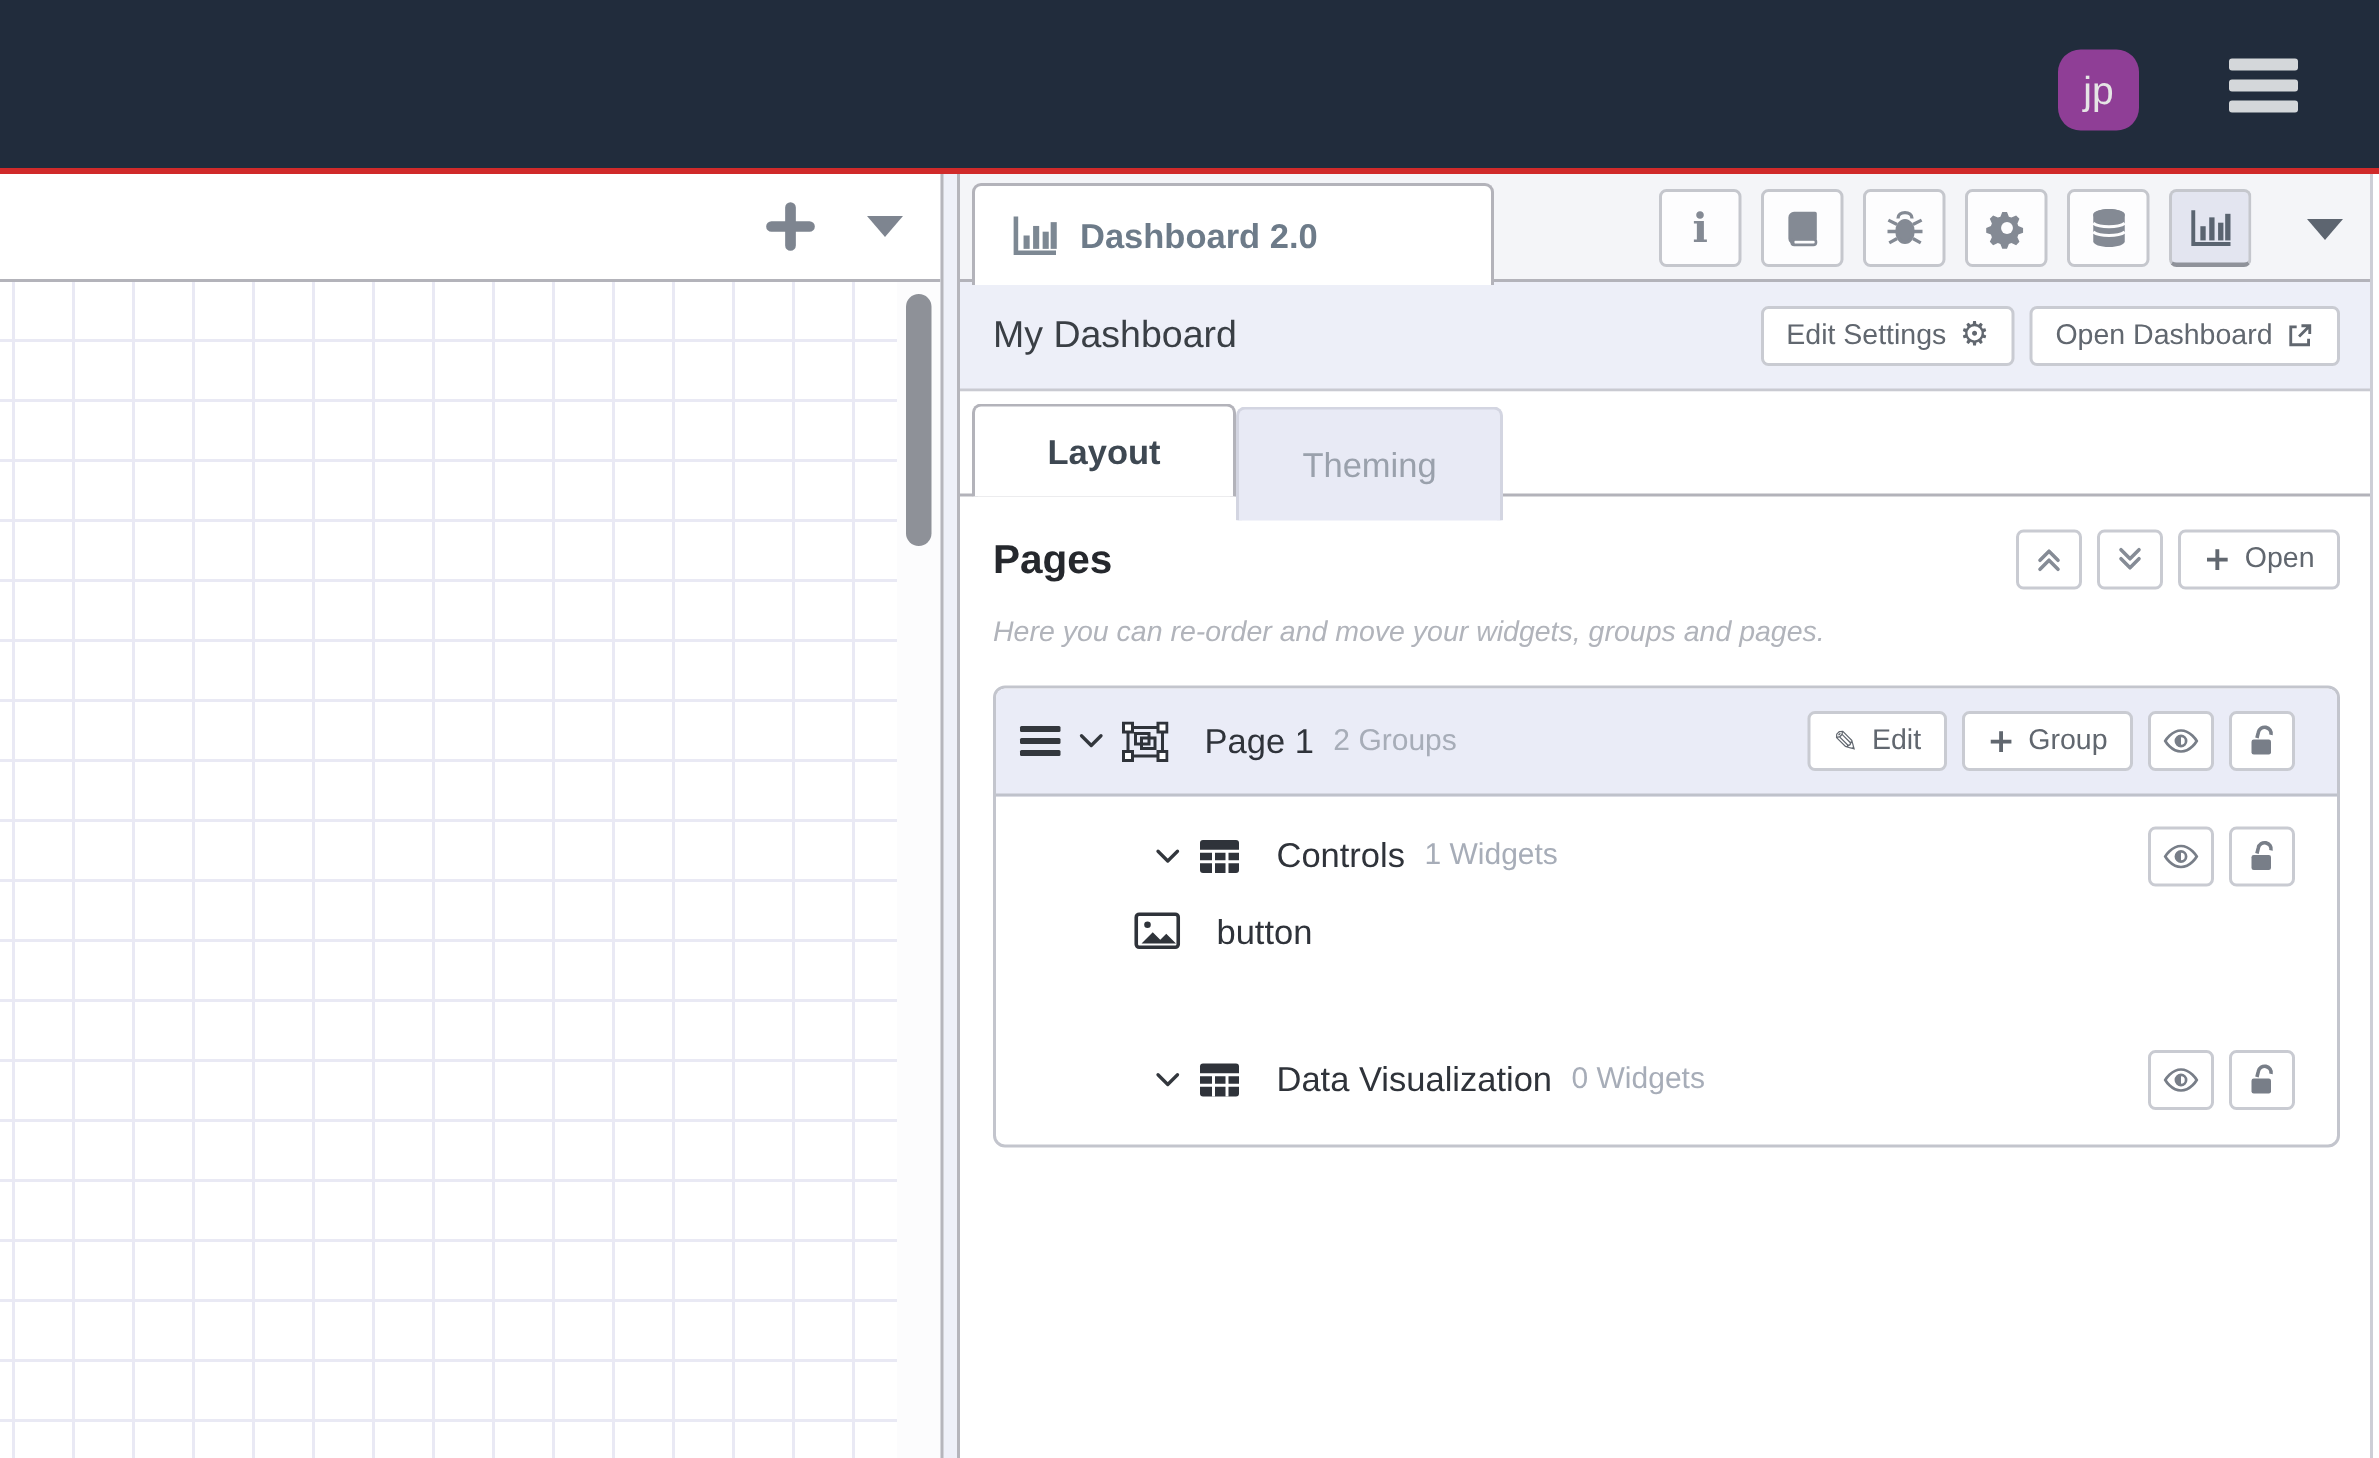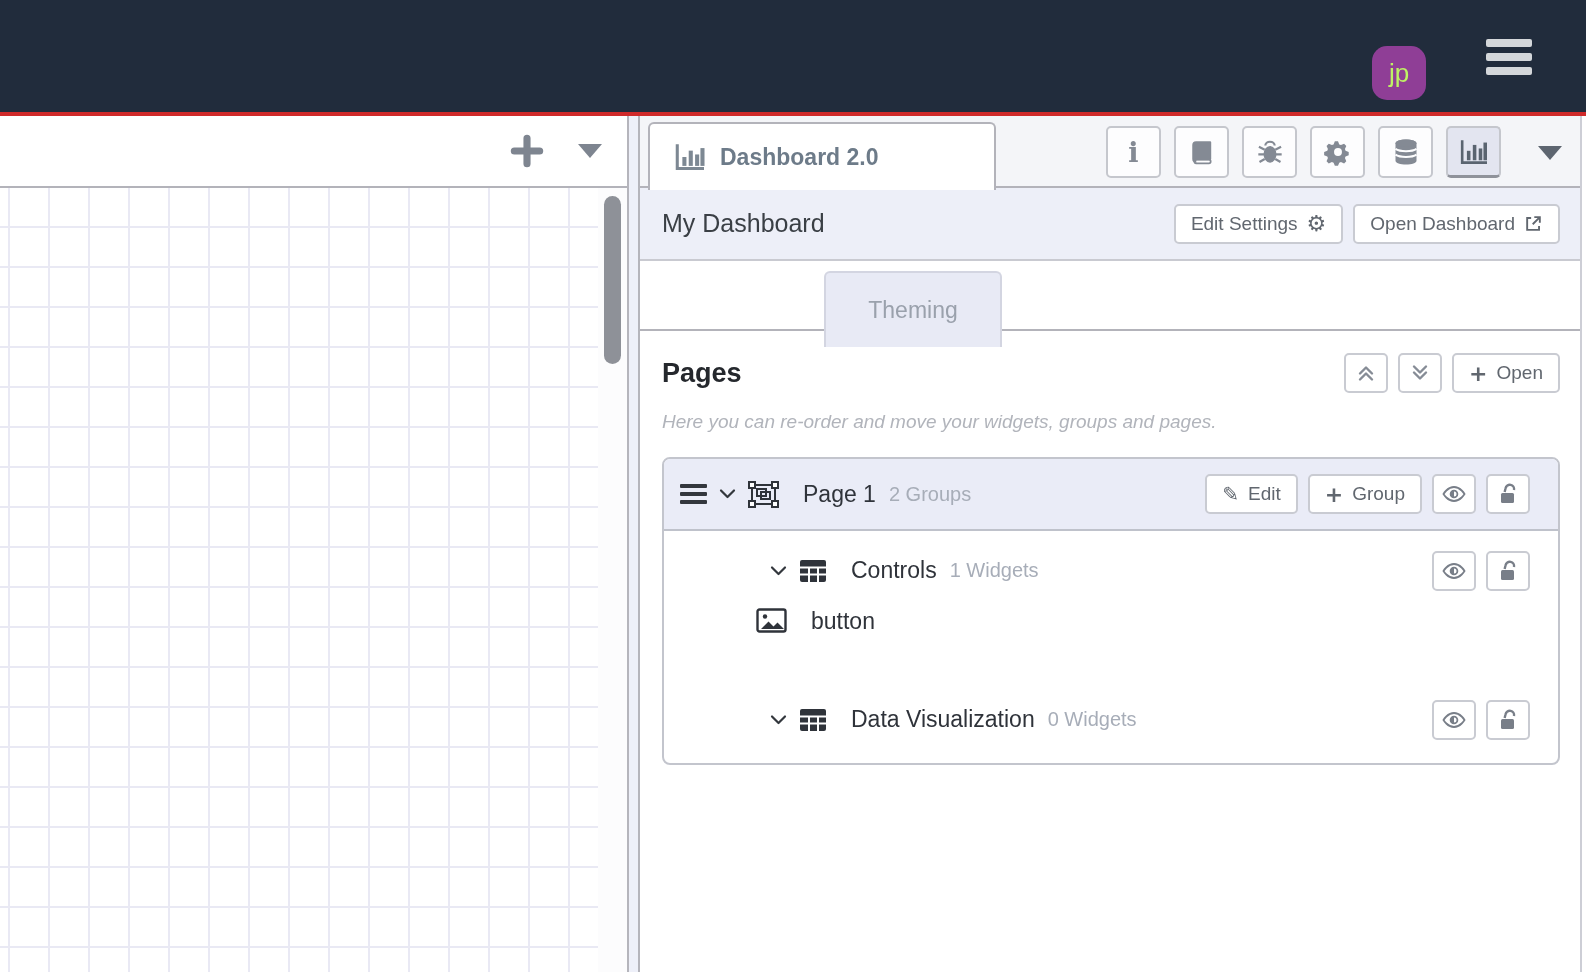--- a/index.html
+++ b/index.html
@@ -8,22 +8,22 @@
   .screen { position:relative; width:1586px; height:972px; overflow:hidden; background:#fff; }
 
   
   .app-header { position:absolute; left:0; top:0; width:1586px; height:112px; background:#212c3c; }
   .deploy-btn { position:absolute; left:1060px; top:30px; width:260px; height:54px;
     background:#9a1d23; border:1px solid #7c171c; display:flex; align-items:center; cursor:pointer; }
   .deploy-icon { margin-left:26px; }
   .deploy-label { color:#d9dadd; font-size:24px; margin-left:22px; letter-spacing:.3px; }
   .deploy-caret { position:absolute; right:24px; top:24px; width:0; height:0;
     border-left:11px solid transparent; border-right:11px solid transparent; border-top:13px solid #5e1418; }
-  .avatar { position:absolute; left:1372px; top:46px; width:54px; height:54px; border-radius:15px;
-    background:#8f3e96; color:#bef264; font-size:26px; display:flex; align-items:center; justify-content:center; cursor:pointer; }
+  .avatar { position:absolute; left:1372px; top:33px; width:54px; height:54px; border-radius:15px;
+    background:#8f3e96; color:#e5e5e5; font-size:26px; display:flex; align-items:center; justify-content:center; cursor:pointer; }
   .hamburger { position:absolute; left:1486px; top:39px; width:46px; height:36px; cursor:pointer;
     display:flex; flex-direction:column; justify-content:space-between; }
   .hamburger span { display:block; height:8px; border-radius:2px; background:#d4d7da; }
   .red-line { position:absolute; left:0; top:112px; width:1586px; height:4px; background:#d02a2a; }
 
   
   .workspace { position:absolute; left:0; top:116px; width:640px; height:856px; background:#fff; }
   .ws-tabbar { position:absolute; left:0; top:0; width:627px; height:72px; background:#fff;
     border-bottom:2px solid #b3b3ba; }
   .ws-add { position:absolute; left:508px; top:16px; width:38px; height:38px; color:#7e8590; cursor:pointer; }
@@ -202,20 +202,21 @@
         <span>
           <svg width="19" height="19" viewBox="0 0 24 24" fill="none" stroke="#61676f" stroke-width="2.4">
             <path d="M9 5H4v15h15v-5"></path>
             <path d="M13 4h7v7M20 4 11 13"></path>
           </svg>
         </span>
       </button>
     </div>
 
     <div class="sb-tabsrow">
+      <div class="lt-tab active">Layout</div>
       <div class="lt-tab inactive">Theming</div>
     </div>
 
     <div class="sb-content">
       <div class="pages-row">
         <span class="pages-title">Pages</span>
         <span class="spacer"></span>
         <button class="btn icon-only">
           <span>
             <svg width="18" height="20" viewBox="0 0 18 20" fill="none" stroke="#868c96" stroke-width="2.4" stroke-linecap="round" stroke-linejoin="round">

